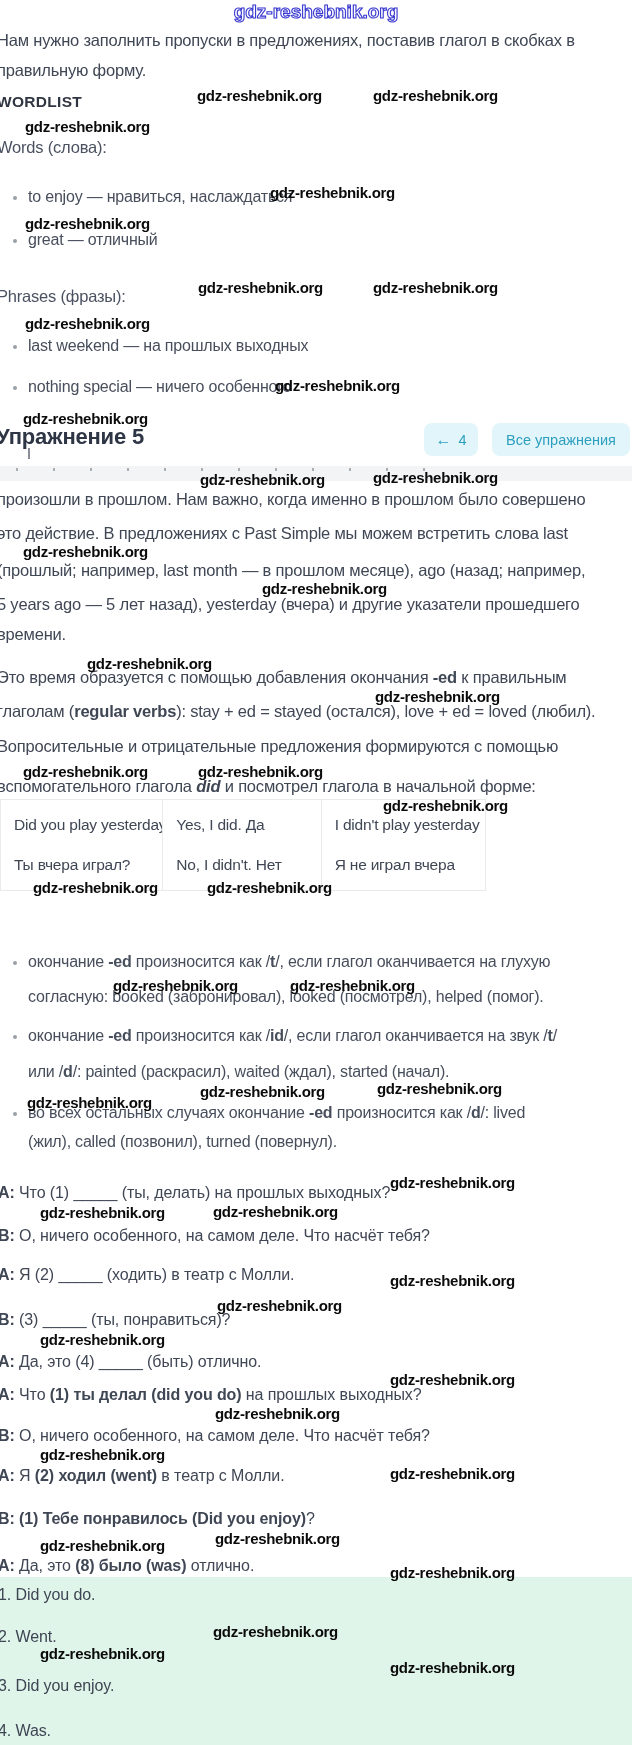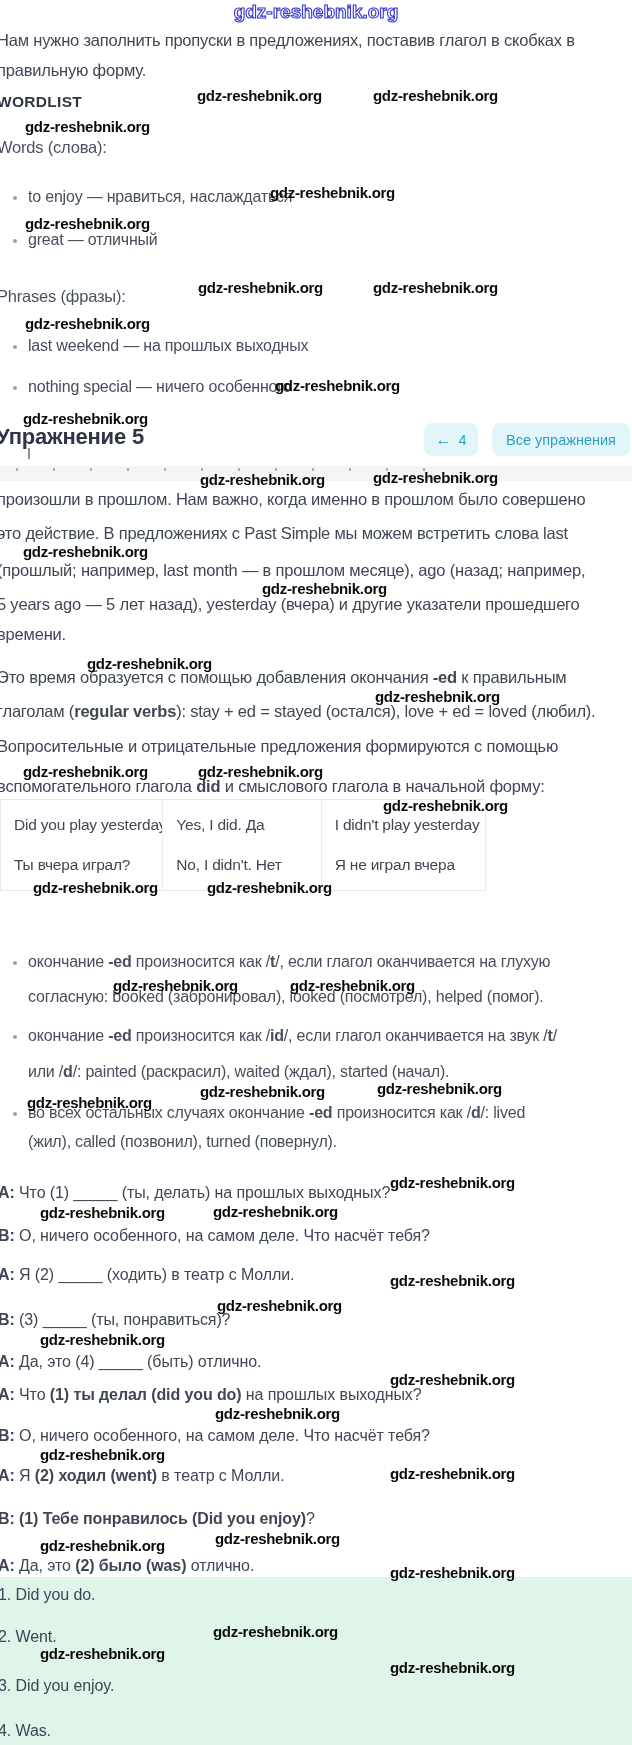--- a/index.html
+++ b/index.html
@@ -80,21 +80,21 @@
     </div>
 
   <div class="abs ln" style="top:490px">произошли в прошлом. Нам важно, когда именно в прошлом было совершено</div>
   <div class="abs ln" style="top:524px">это действие. В предложениях с Past Simple мы можем встретить слова last</div>
   <div class="abs ln" style="top:561px">(прошлый; например, last month — в прошлом месяце), ago (назад; например,</div>
   <div class="abs ln" style="top:595px">5 years ago — 5 лет назад), yesterday (вчера) и другие указатели прошедшего</div>
   <div class="abs ln" style="top:625px">времени.</div>
   <div class="abs ln" style="top:668px"><span>Это время образуется с помощью добавления окончания </span><span style="font-weight: 700;">-ed</span><span> к правильным</span></div>
   <div class="abs ln" style="top:702px"><span>глаголам (</span><span style="font-weight: 700;">regular verbs</span><span>): stay + ed = stayed (остался), love + ed = loved (любил).</span></div>
   <div class="abs ln" style="top:737px">Вопросительные и отрицательные предложения формируются с помощью</div>
-  <div class="abs ln" style="top:777px"><span>вспомогательного глагола </span><span style="font-weight: 700;">did</span><span> и смыслового глагола в начальной форму:</span></div>
+  <div class="abs ln" style="top:777px"><span>вспомогательного глагола </span><span style="font-weight: 700; font-style: italic;">did</span><span> и посмотрел глагола в начальной форме:</span></div>
 
   <div class="gtable">
     <div class="trow tbody-row">
       <div class="tcell">
         <div class="cell-l1">Did you play yesterday?</div>
         <div class="cell-l2">Ты вчера играл?</div>
       </div>
       <div class="tcell">
         <div class="cell-l1">Yes, I did. Да</div>
         <div class="cell-l2">No, I didn't. Нет</div>
@@ -119,21 +119,21 @@
   <div class="abs dlg" style="top:1184px"><span style="font-weight: 700;">A:</span><span> Что (1) _____ (ты, делать) на прошлых выходных?</span></div>
   <div class="abs dlg" style="top:1227px"><span style="font-weight: 700;">B:</span><span> О, ничего особенного, на самом деле. Что насчёт тебя?</span></div>
   <div class="abs dlg" style="top:1266px"><span style="font-weight: 700;">A:</span><span> Я (2) _____ (ходить) в театр с Молли.</span></div>
   <div class="abs dlg" style="top:1311px"><span style="font-weight: 700;">B:</span><span> (3) _____ (ты, понравиться)?</span></div>
   <div class="abs dlg" style="top:1353px"><span style="font-weight: 700;">A:</span><span> Да, это (4) _____ (быть) отлично.</span></div>
 
   <div class="abs dlg" style="top:1386px"><span style="font-weight: 700;">A:</span><span> Что </span><span style="font-weight: 700;">(1) ты делал (did you do)</span><span> на прошлых выходных?</span></div>
   <div class="abs dlg" style="top:1427px"><span style="font-weight: 700;">B:</span><span> О, ничего особенного, на самом деле. Что насчёт тебя?</span></div>
   <div class="abs dlg" style="top:1467px"><span style="font-weight: 700;">A:</span><span> Я </span><span style="font-weight: 700;">(2) ходил (went)</span><span> в театр с Молли.</span></div>
   <div class="abs dlg" style="top:1510px"><span style="font-weight: 700;">B:</span><span> </span><span style="font-weight: 700;">(1) Тебе понравилось (Did you enjoy)</span><span>?</span></div>
-  <div class="abs dlg" style="top:1557px"><span style="font-weight: 700;">A:</span><span> Да, это </span><span style="font-weight: 700;">(2) было (was)</span><span> отлично.</span></div>
+  <div class="abs dlg" style="top:1557px"><span style="font-weight: 700;">A:</span><span> Да, это </span><span style="font-weight: 700;">(8) было (was)</span><span> отлично.</span></div>
 
   <div class="green-box"></div>
   <div class="abs ansln" style="top:1586px">1. Did you do.</div>
   <div class="abs ansln" style="top:1628px">2. Went.</div>
   <div class="abs ansln" style="top:1677px">3. Did you enjoy.</div>
   <div class="abs ansln" style="top:1722px">4. Was.</div>
 
 <div class="wm" style="left: 197px; top: 87px;">gdz-reshebnik.org</div>
     <div class="wm" style="left: 373px; top: 87px;">gdz-reshebnik.org</div>
     <div class="wm" style="left: 25px; top: 118px;">gdz-reshebnik.org</div>

